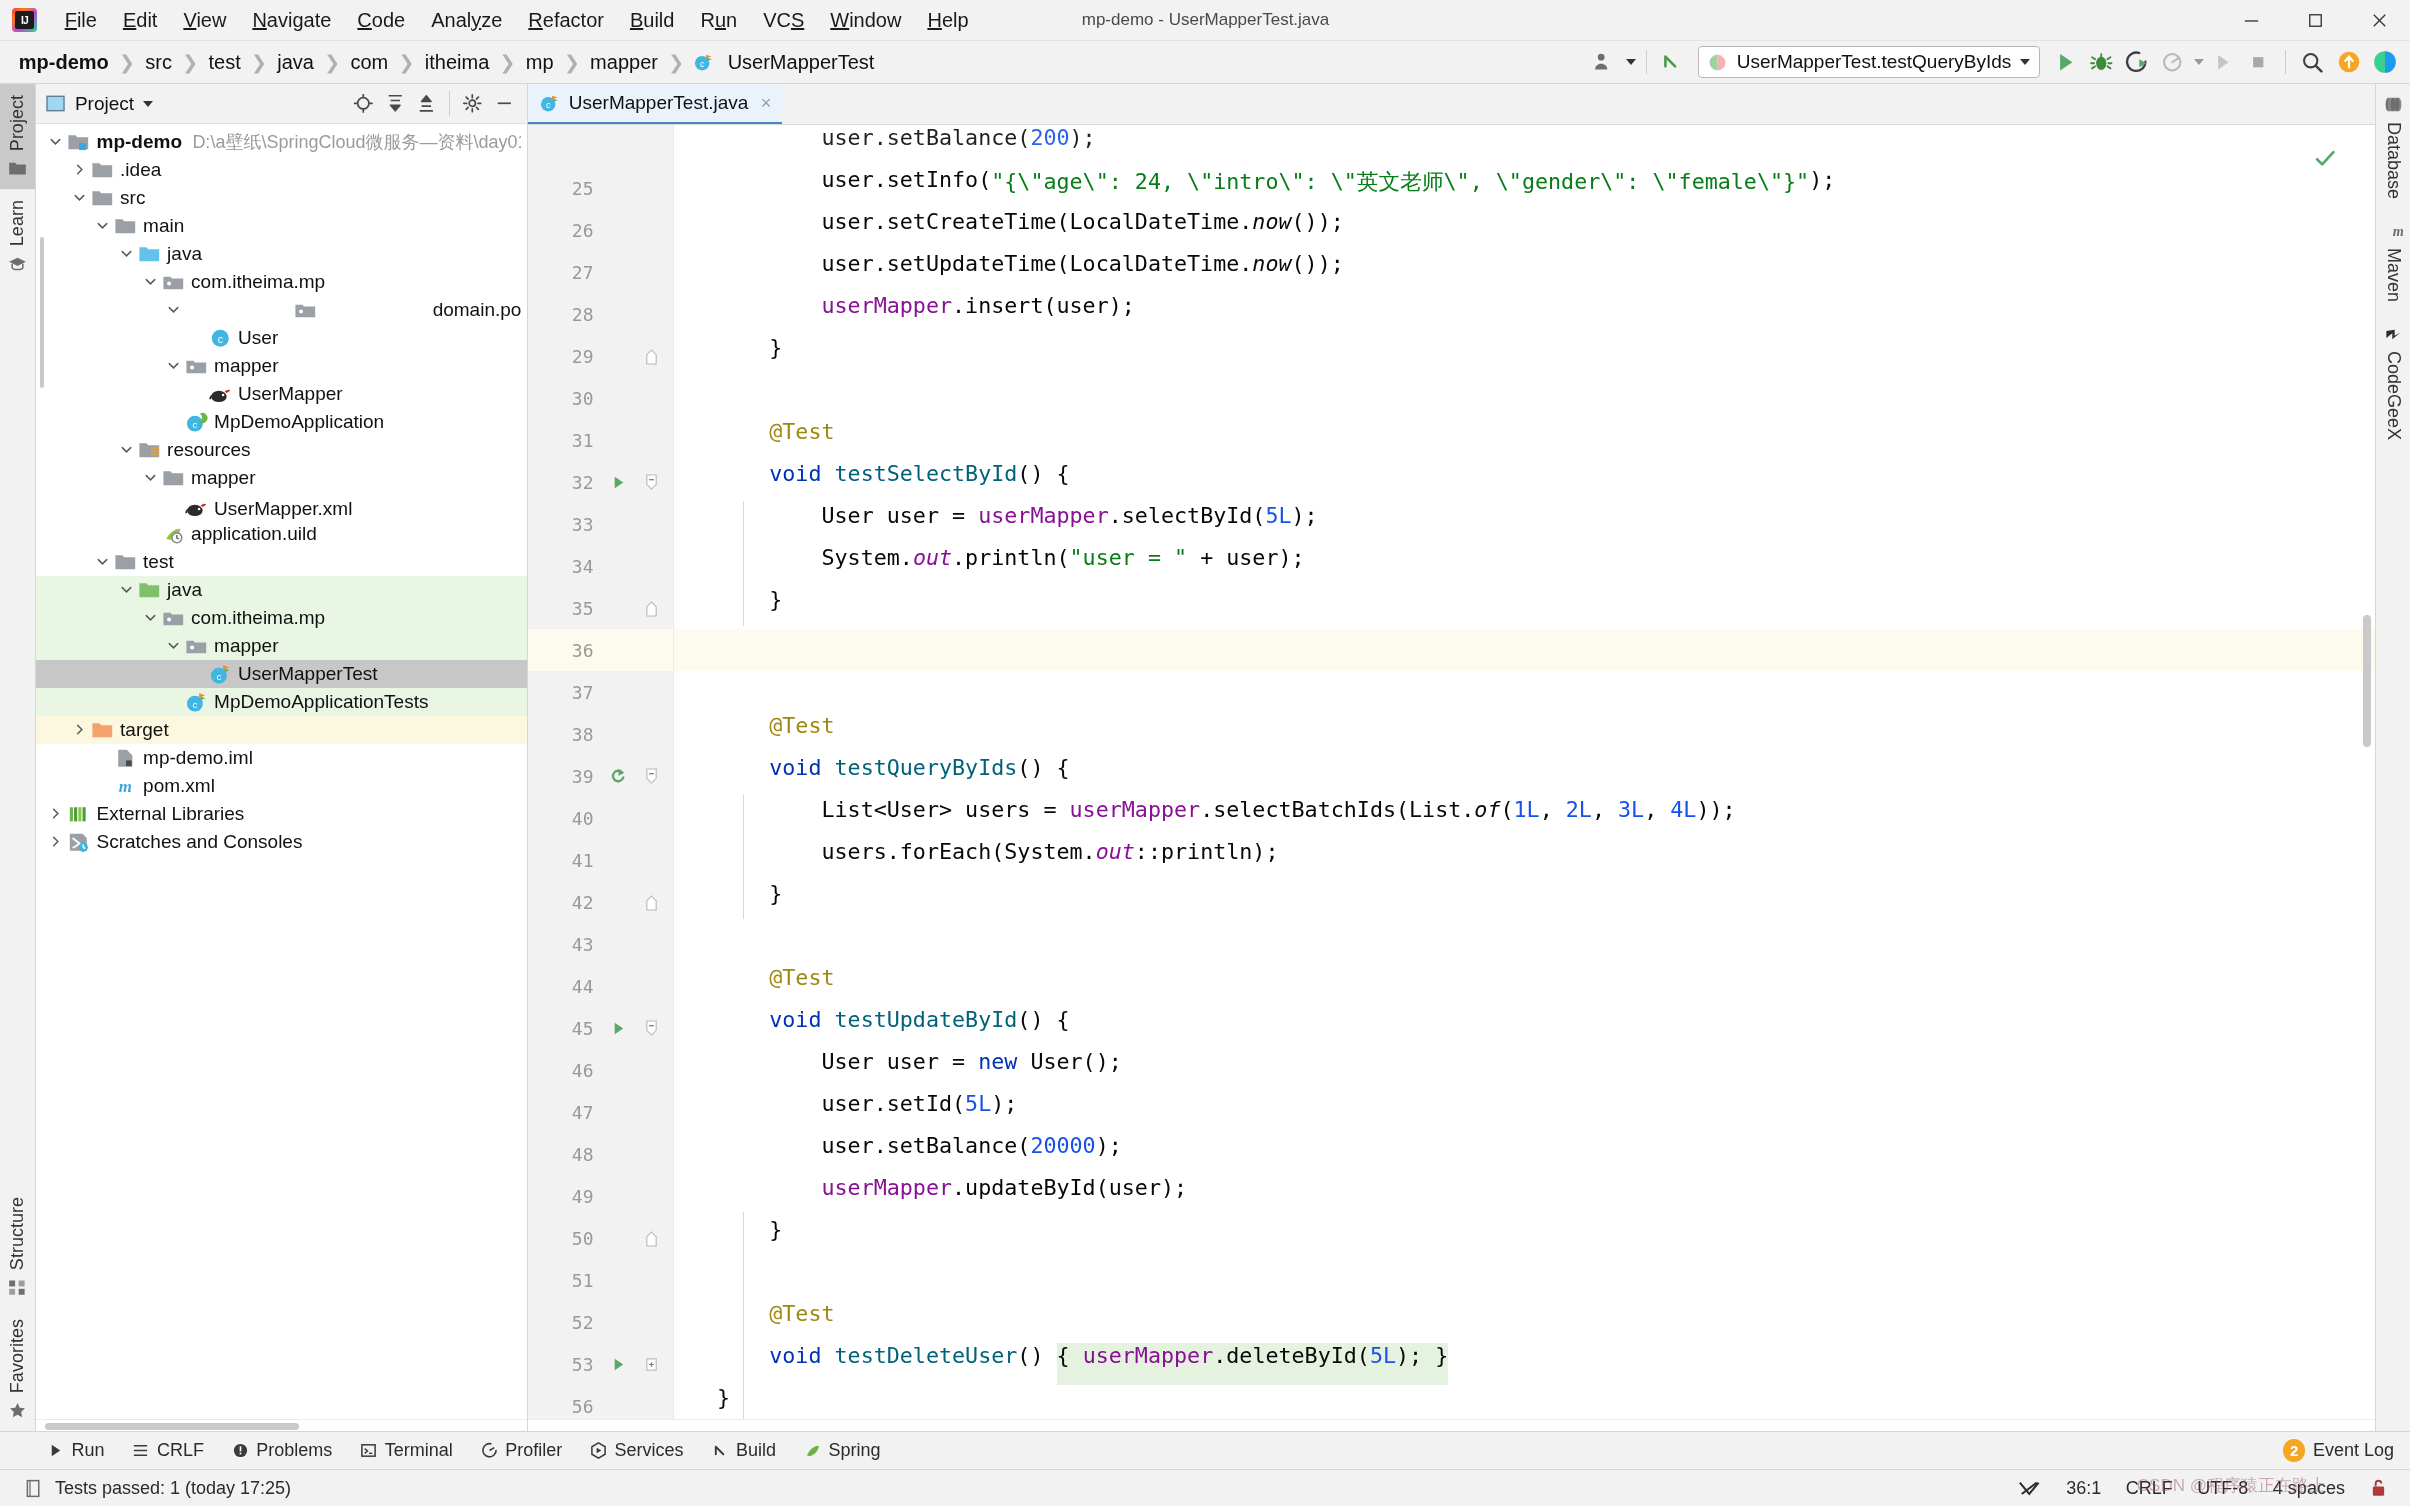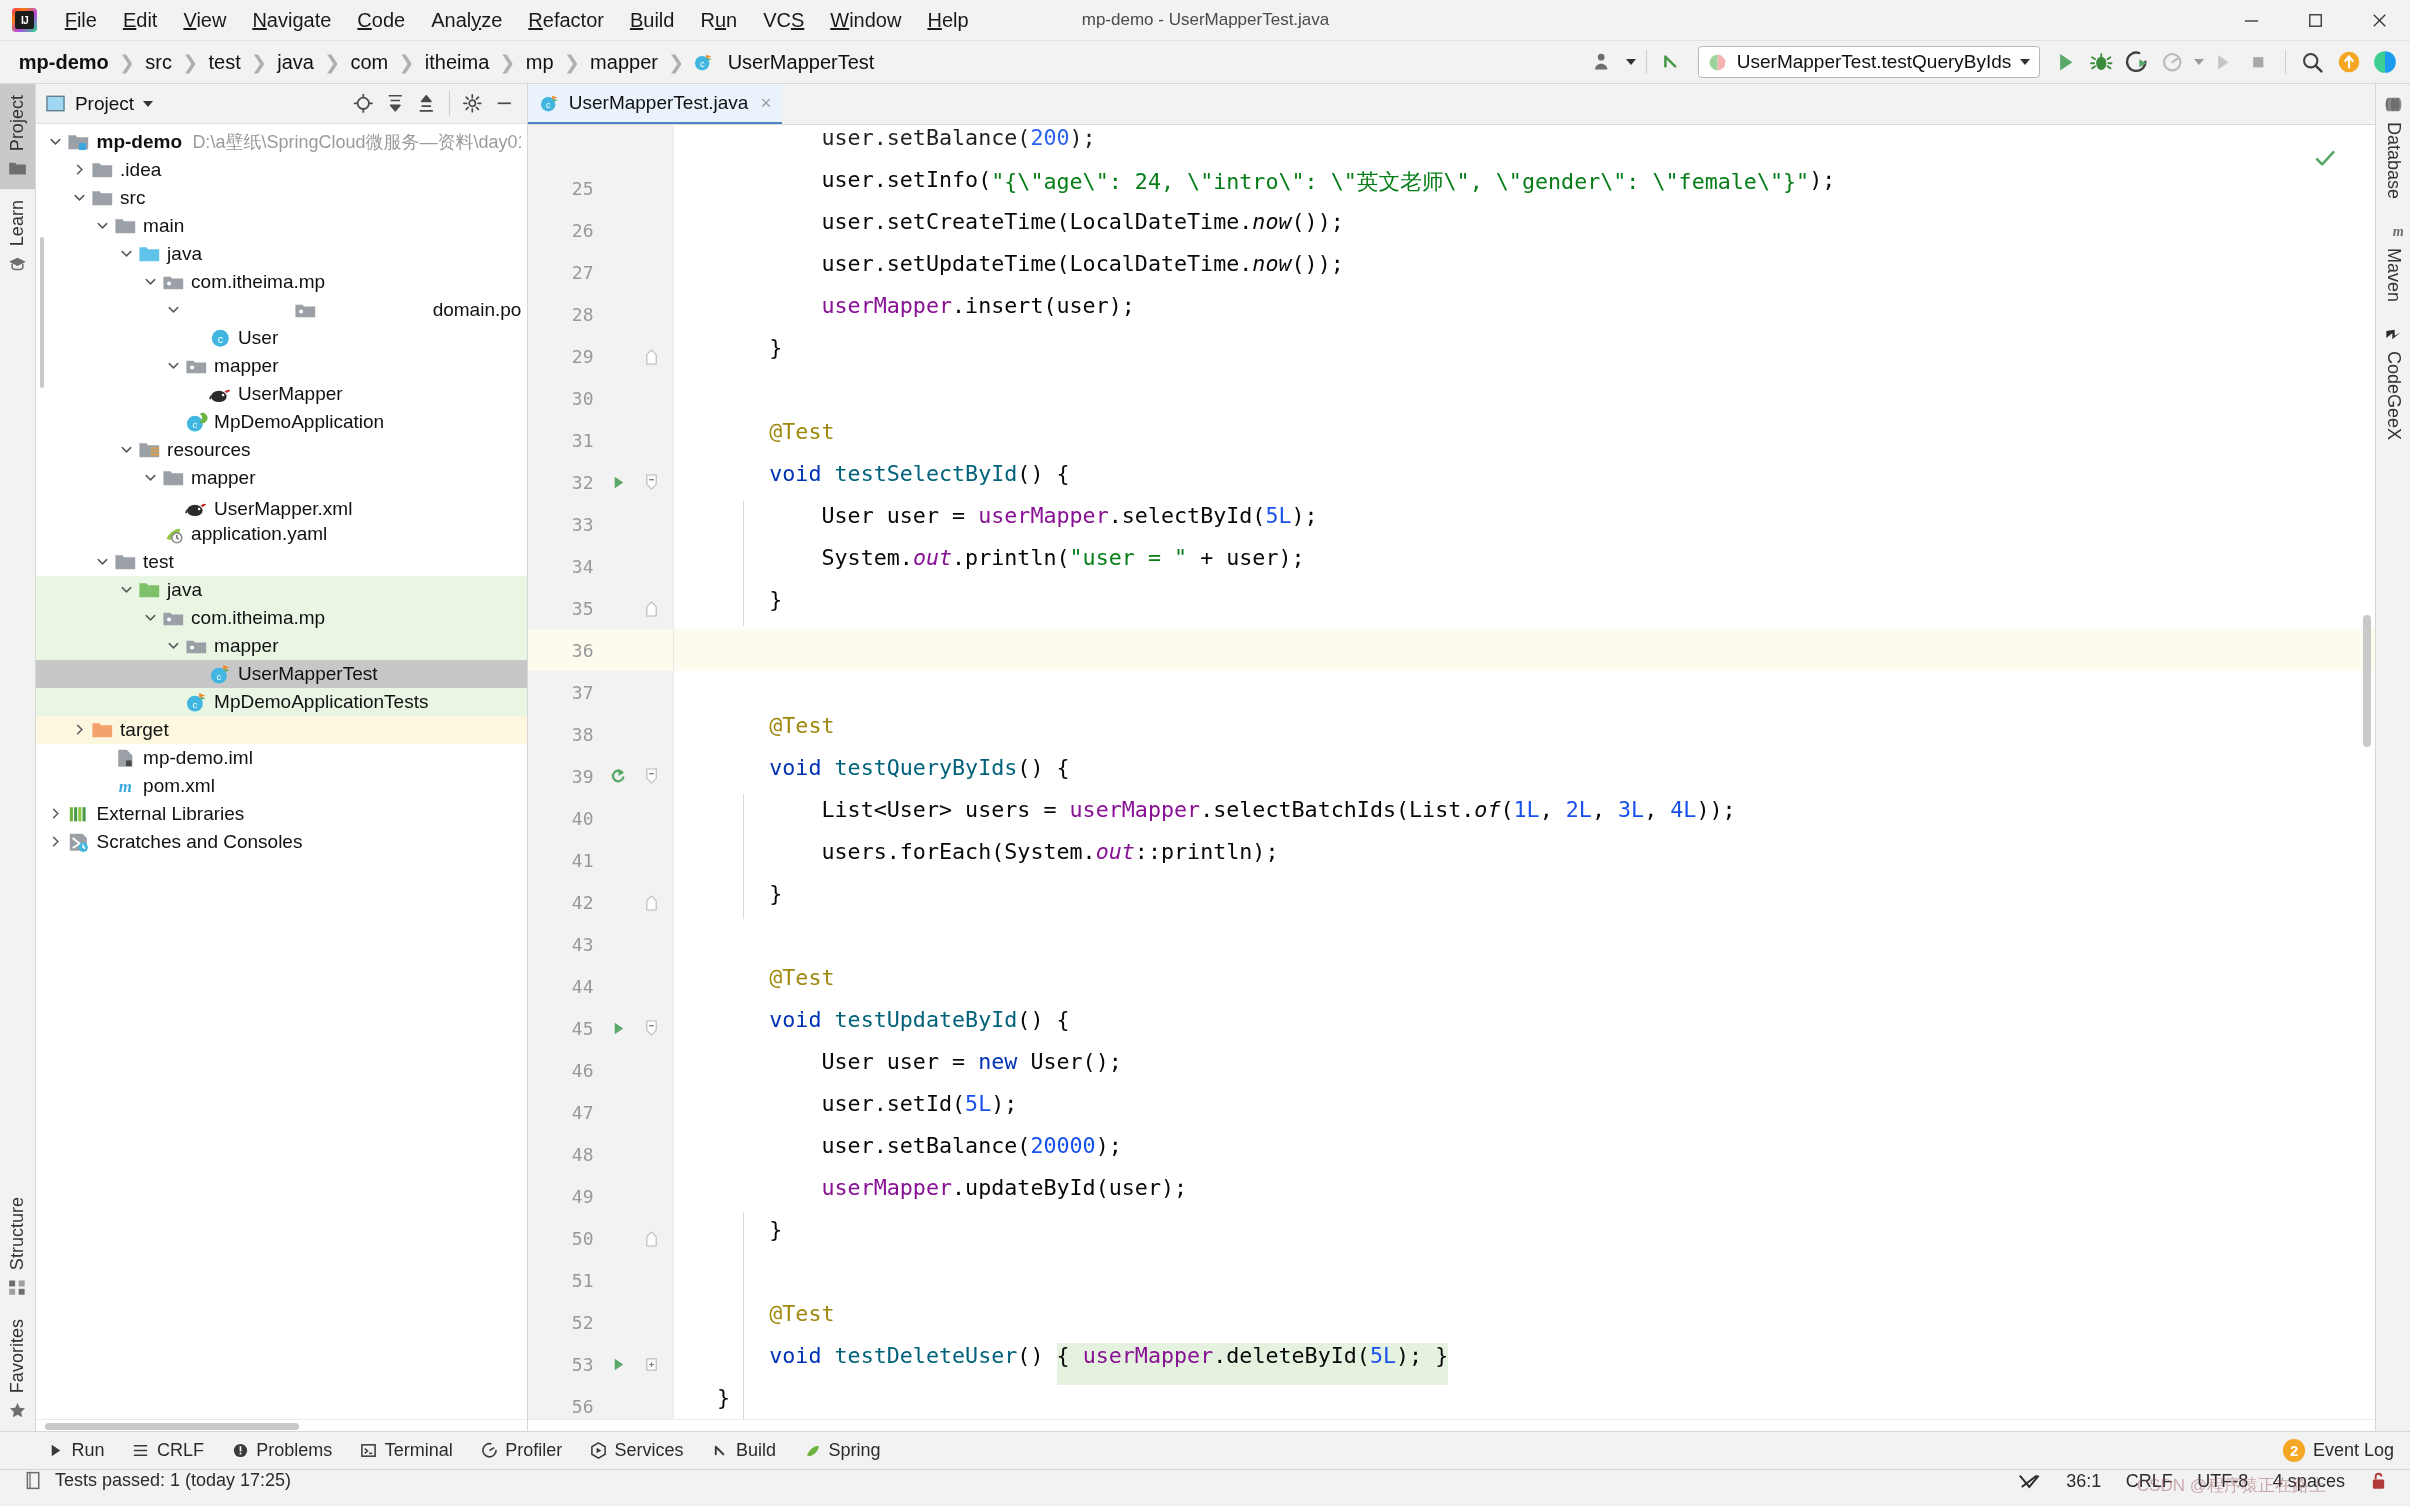--- a/index.html
+++ b/index.html
@@ -180,21 +180,21 @@
   }
   .btab { display:flex; align-items:center; gap:7.5px; font-size:18px; color:#2b2b2b; padding:4.7px 13px; border-radius:2.8px; }
   .bottombar-right { margin-left:auto; display:flex; align-items:center; gap:7.5px; padding-right:17px; }
   .evt-badge {
     width:22.6px;height:22.6px;border-radius:50%;background:#f5a623;color:#fff;font-size:15px;
     display:flex;align-items:center;justify-content:center; font-weight:bold;
   }
 
   
   .statusbar {
-    height: 38px; background: #f2f2f2; display: flex; align-items: flex-start; flex:none;
+    height: 38px; background: #f2f2f2; display: flex; align-items: center; flex:none;
     border-top: 0.9px solid #d6d6d6; padding-left: 22.6px; position:relative;
   }
   .status-left { display:flex; align-items:center; gap:11.3px; font-size:18px; color:#2b2b2b; }
   .status-right { margin-left:auto; display:flex; align-items:center; gap:24.5px; font-size:18px; color:#2b2b2b; padding-right:22.6px; }
   .watermark {
     position:absolute; right: 85px; top: 3.8px; font-size: 17px; color: rgba(150,80,90,0.45);
     white-space: nowrap; pointer-events:none;
   }
   svg { display:block; }
 </style>
@@ -616,21 +616,21 @@
           </div>
           <div class="tnode" style="padding-left: 104px;">
             <span class="arrow"></span>
             <span class="ticon">
               <svg width="22.6" height="22.6" viewBox="0 0 16 16">
                 <path d="M3 11 q4-7 10-7 -1 6 -7 8 z" fill="#8dc63f"></path>
                 <circle cx="10.5" cy="10.5" r="3.5" fill="#fff" stroke="#8a8a8a" stroke-width="1.1"></circle>
                 <path d="M10.5 8.5v2l1.3 1" stroke="#6e6e6e" stroke-width="1.1" fill="none"></path>
               </svg>
             </span>
-            <span class="tlabel">application.yaml</span>
+            <span class="tlabel">application.uild</span>
           </div>
           <div class="tnode" style="padding-left: 56px;">
             <span class="arrow">
               <svg width="15" height="15" viewBox="0 0 16 16">
                 <path d="M3.5 6 L8 10.5 L12.5 6" stroke="#5a5a5a" stroke-width="1.6" fill="none" stroke-linecap="round"></path>
               </svg>
             </span>
             <span class="ticon">
               <svg width="22.6" height="22.6" viewBox="0 0 16 16">
                 <path d="M1 3h5l1.2 1.5H15V13H1z" fill="#9aa0a6"></path>

